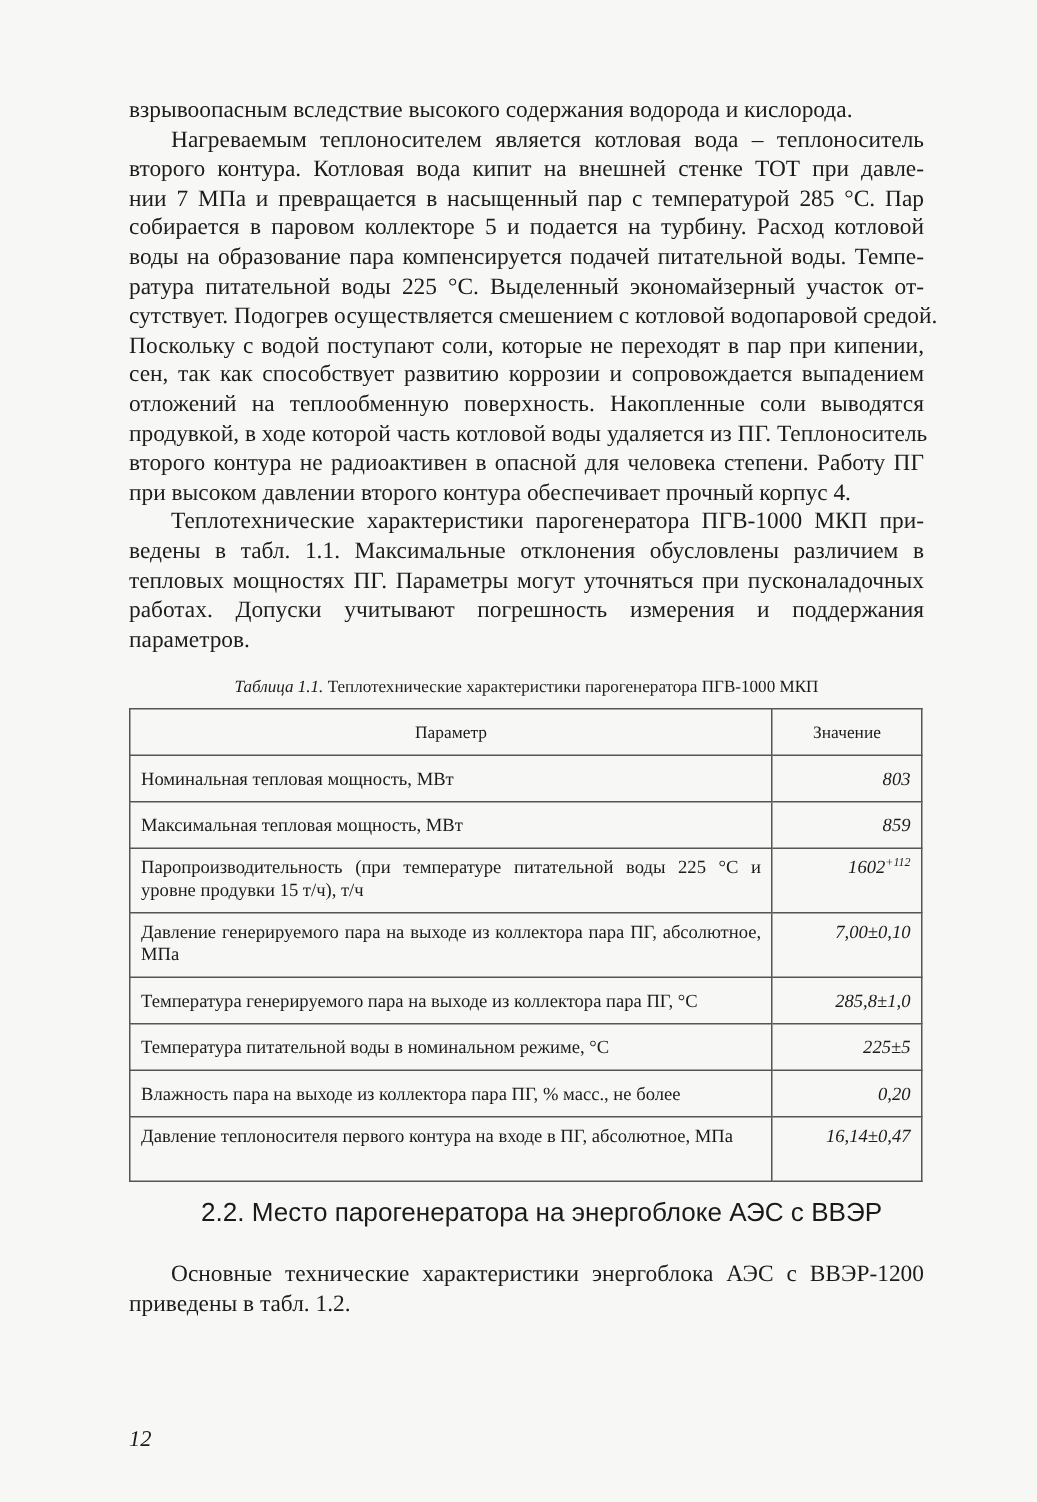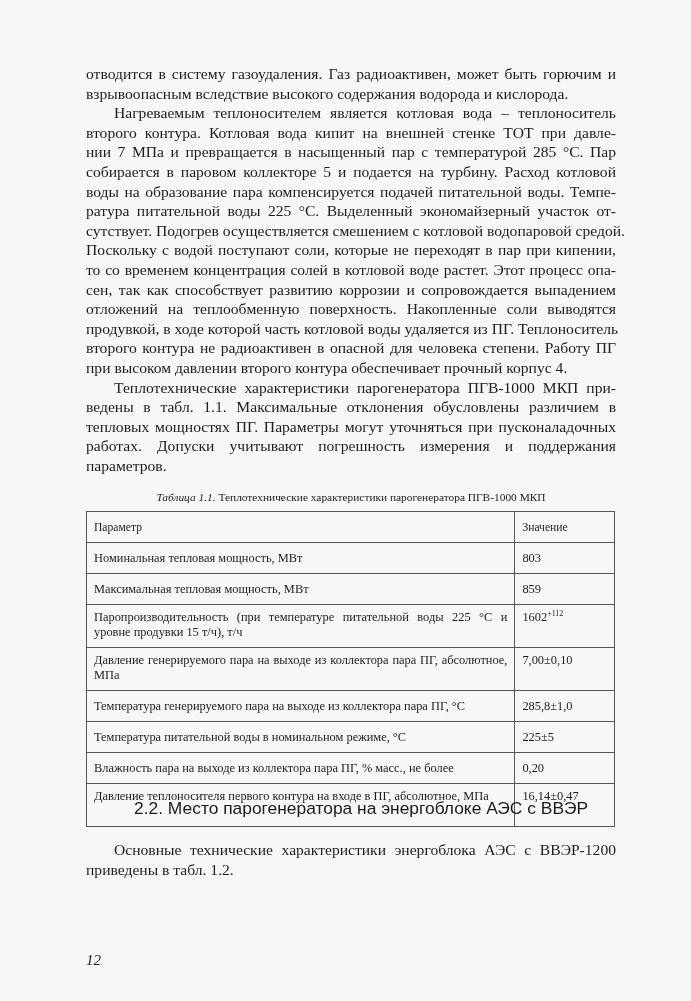--- a/index.html
+++ b/index.html
@@ -45,27 +45,27 @@
     font-size: 12.4px;
     line-height: 15px;
   }
   table.specs th, table.specs td {
     border: 1px solid #555;
     padding: 5px 7px;
     vertical-align: top;
   }
   table.specs th {
     font-weight: normal;
-    text-align: left;
+    text-align: center;
     font-size: 11.6px;
     height: 20px;
     vertical-align: middle;
   }
   table.specs td.param { text-align: justify; width: 427px; }
-  table.specs td.value { text-align: left; width: 86px; white-space: nowrap; }
+  table.specs td.value { text-align: right; width: 86px; white-space: nowrap; font-style: italic; }
   table.specs tr.single td { height: 20px; vertical-align: middle; }
   table.specs tr.double td { height: 32px; }
   sup { font-size: 8px; vertical-align: 5px; line-height: 0; margin-top: 45px; }
   .section-heading {
     position: absolute;
     left: 134px; top: 798px;
     font-family: "Liberation Sans", "DejaVu Sans", sans-serif;
     font-size: 17.4px;
     font-weight: 500;
     color: #1a1a1a;
@@ -82,34 +82,32 @@
     font-size: 15px;
     font-style: italic;
   }
 </style>
 </head>
 <body>
 
 <div class="page">
 
   <p class="para">
-    <span class="line">отводится в систему газоудаления. Газ радиоактивен, может быть горючим и</span>
     <span class="line last">взрывоопасным вследствие высокого содержания водорода и кислорода.</span>
   </p>
 
   <p class="para">
     <span class="line indent">Нагреваемым теплоносителем является котловая вода – теплоноситель</span>
     <span class="line">второго контура. Котловая вода кипит на внешней стенке ТОТ при давле-</span>
     <span class="line">нии 7 МПа и превращается в насыщенный пар с температурой 285 °С. Пар</span>
     <span class="line">собирается в паровом коллекторе 5 и подается на турбину. Расход котловой</span>
     <span class="line">воды на образование пара компенсируется подачей питательной воды. Темпе-</span>
     <span class="line">ратура питательной воды 225 °С. Выделенный экономайзерный участок от-</span>
     <span class="line">сутствует. Подогрев осуществляется смешением с котловой водопаровой средой.</span>
     <span class="line">Поскольку с водой поступают соли, которые не переходят в пар при кипении,</span>
-    <span class="line">то со временем концентрация солей в котловой воде растет. Этот процесс опа-</span>
     <span class="line">сен, так как способствует развитию коррозии и сопровождается выпадением</span>
     <span class="line">отложений на теплообменную поверхность. Накопленные соли выводятся</span>
     <span class="line">продувкой, в ходе которой часть котловой воды удаляется из ПГ. Теплоноситель</span>
     <span class="line">второго контура не радиоактивен в опасной для человека степени. Работу ПГ</span>
     <span class="line last">при высоком давлении второго контура обеспечивает прочный корпус 4.</span>
   </p>
 
   <p class="para">
     <span class="line indent">Теплотехнические характеристики парогенератора ПГВ-1000 МКП при-</span>
     <span class="line">ведены в табл. 1.1. Максимальные отклонения обусловлены различием в</span>

